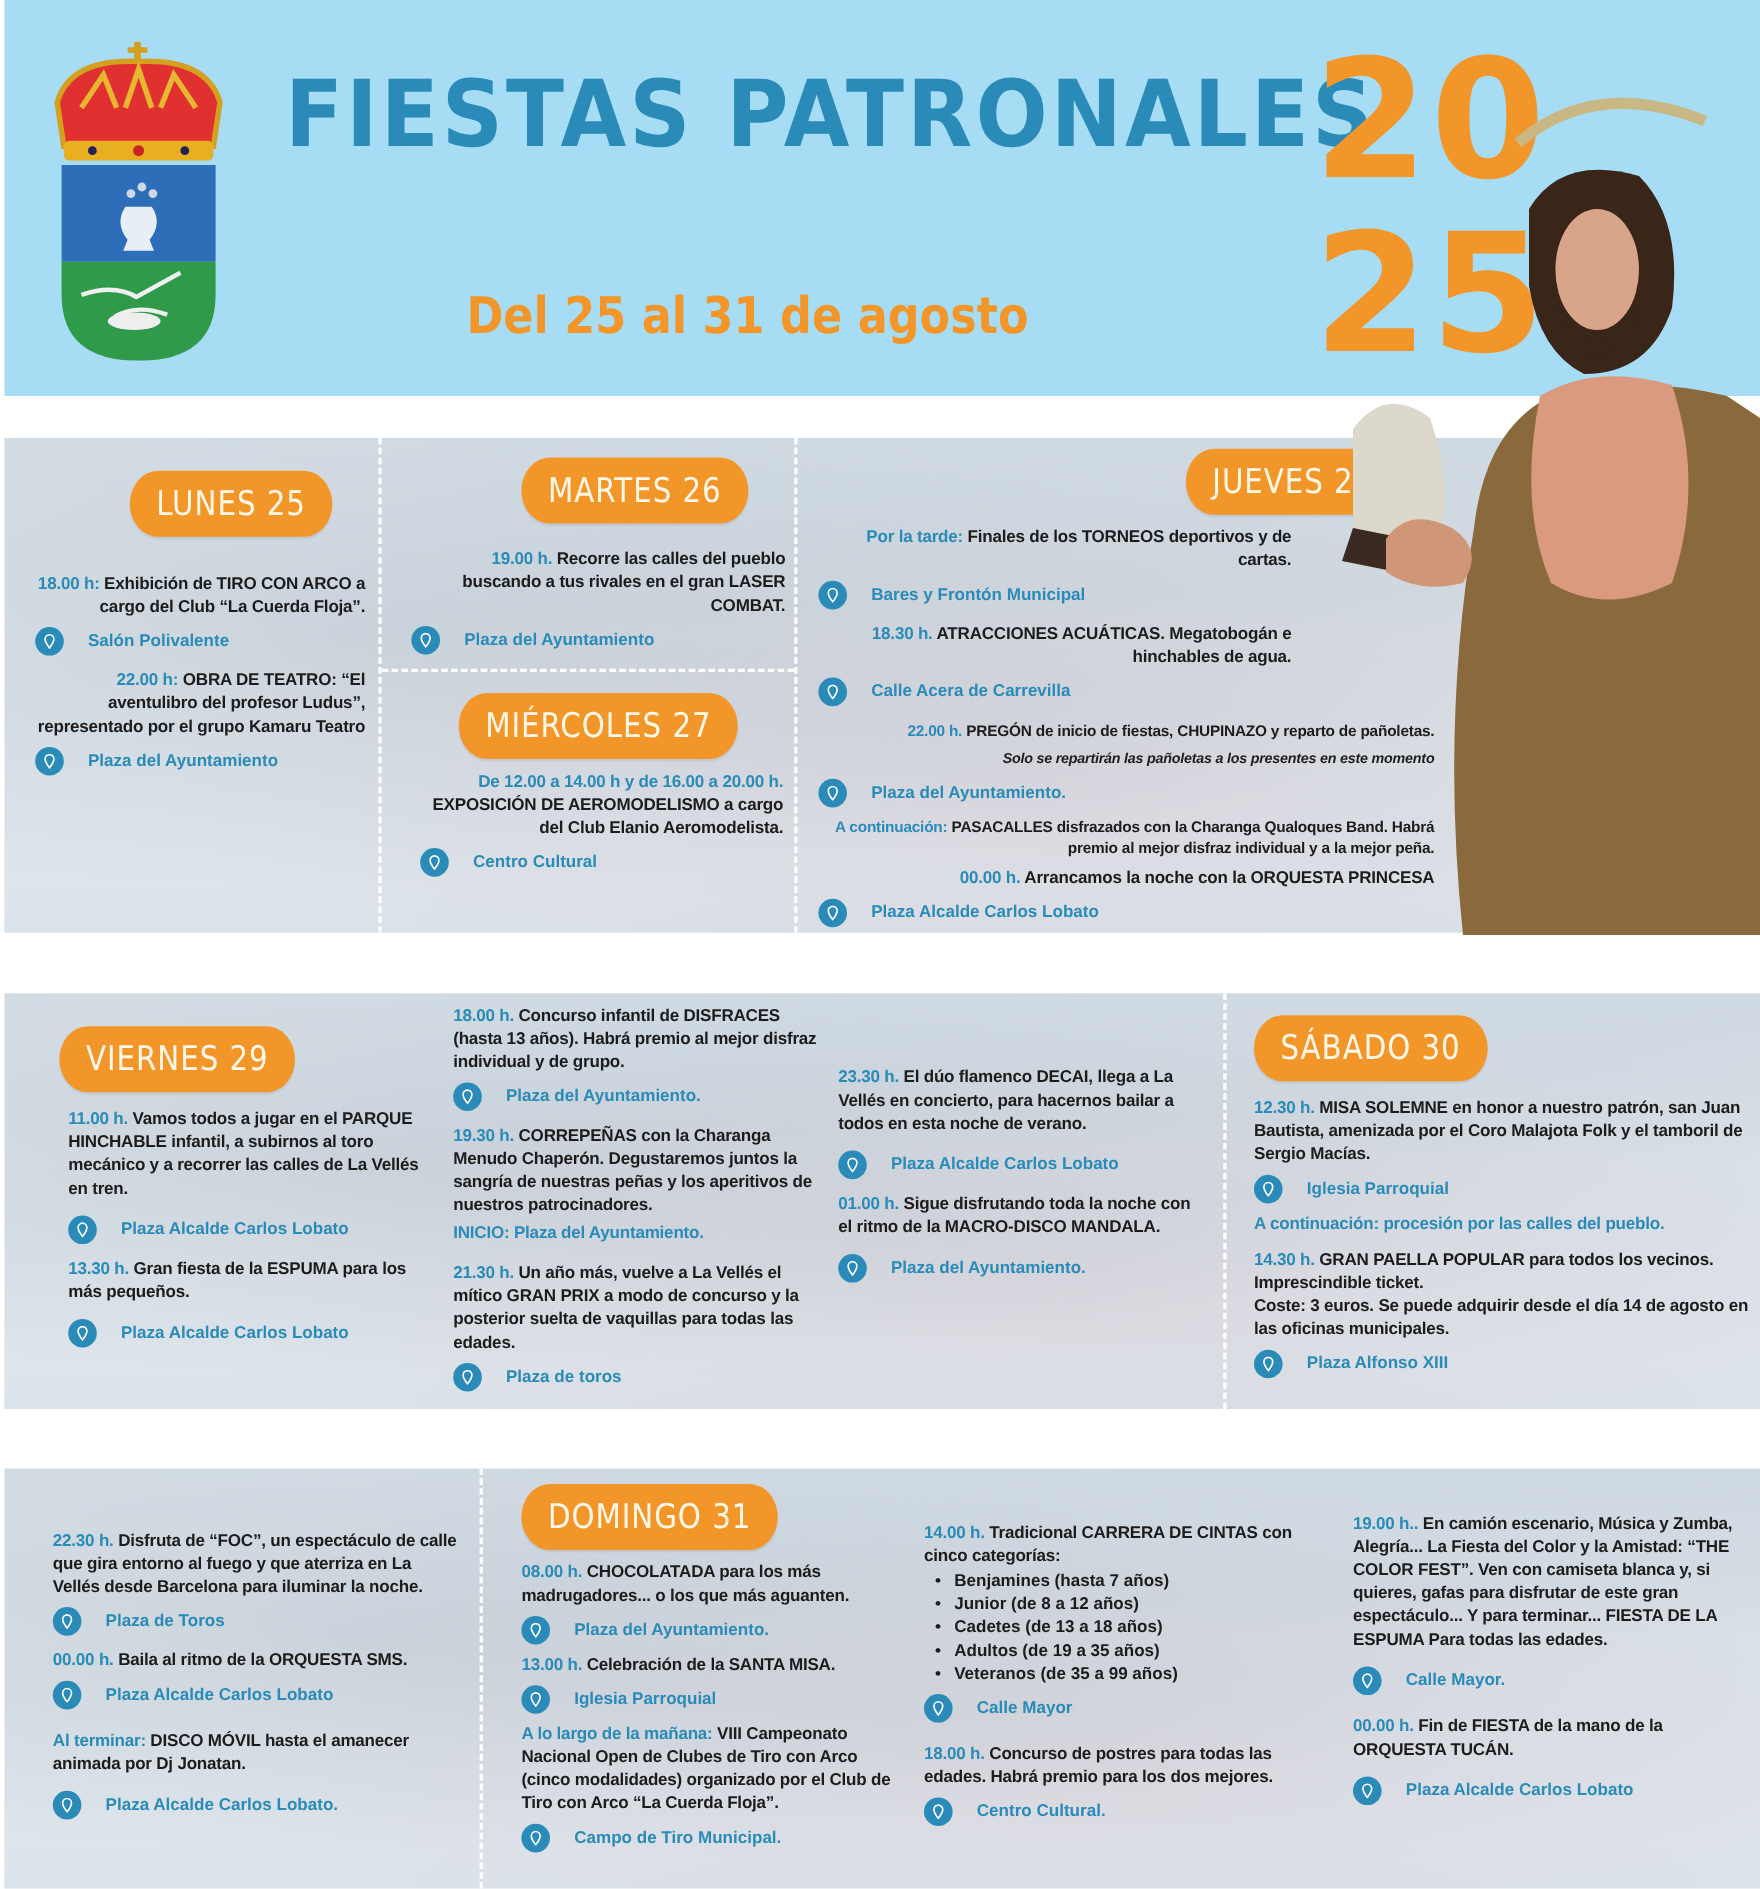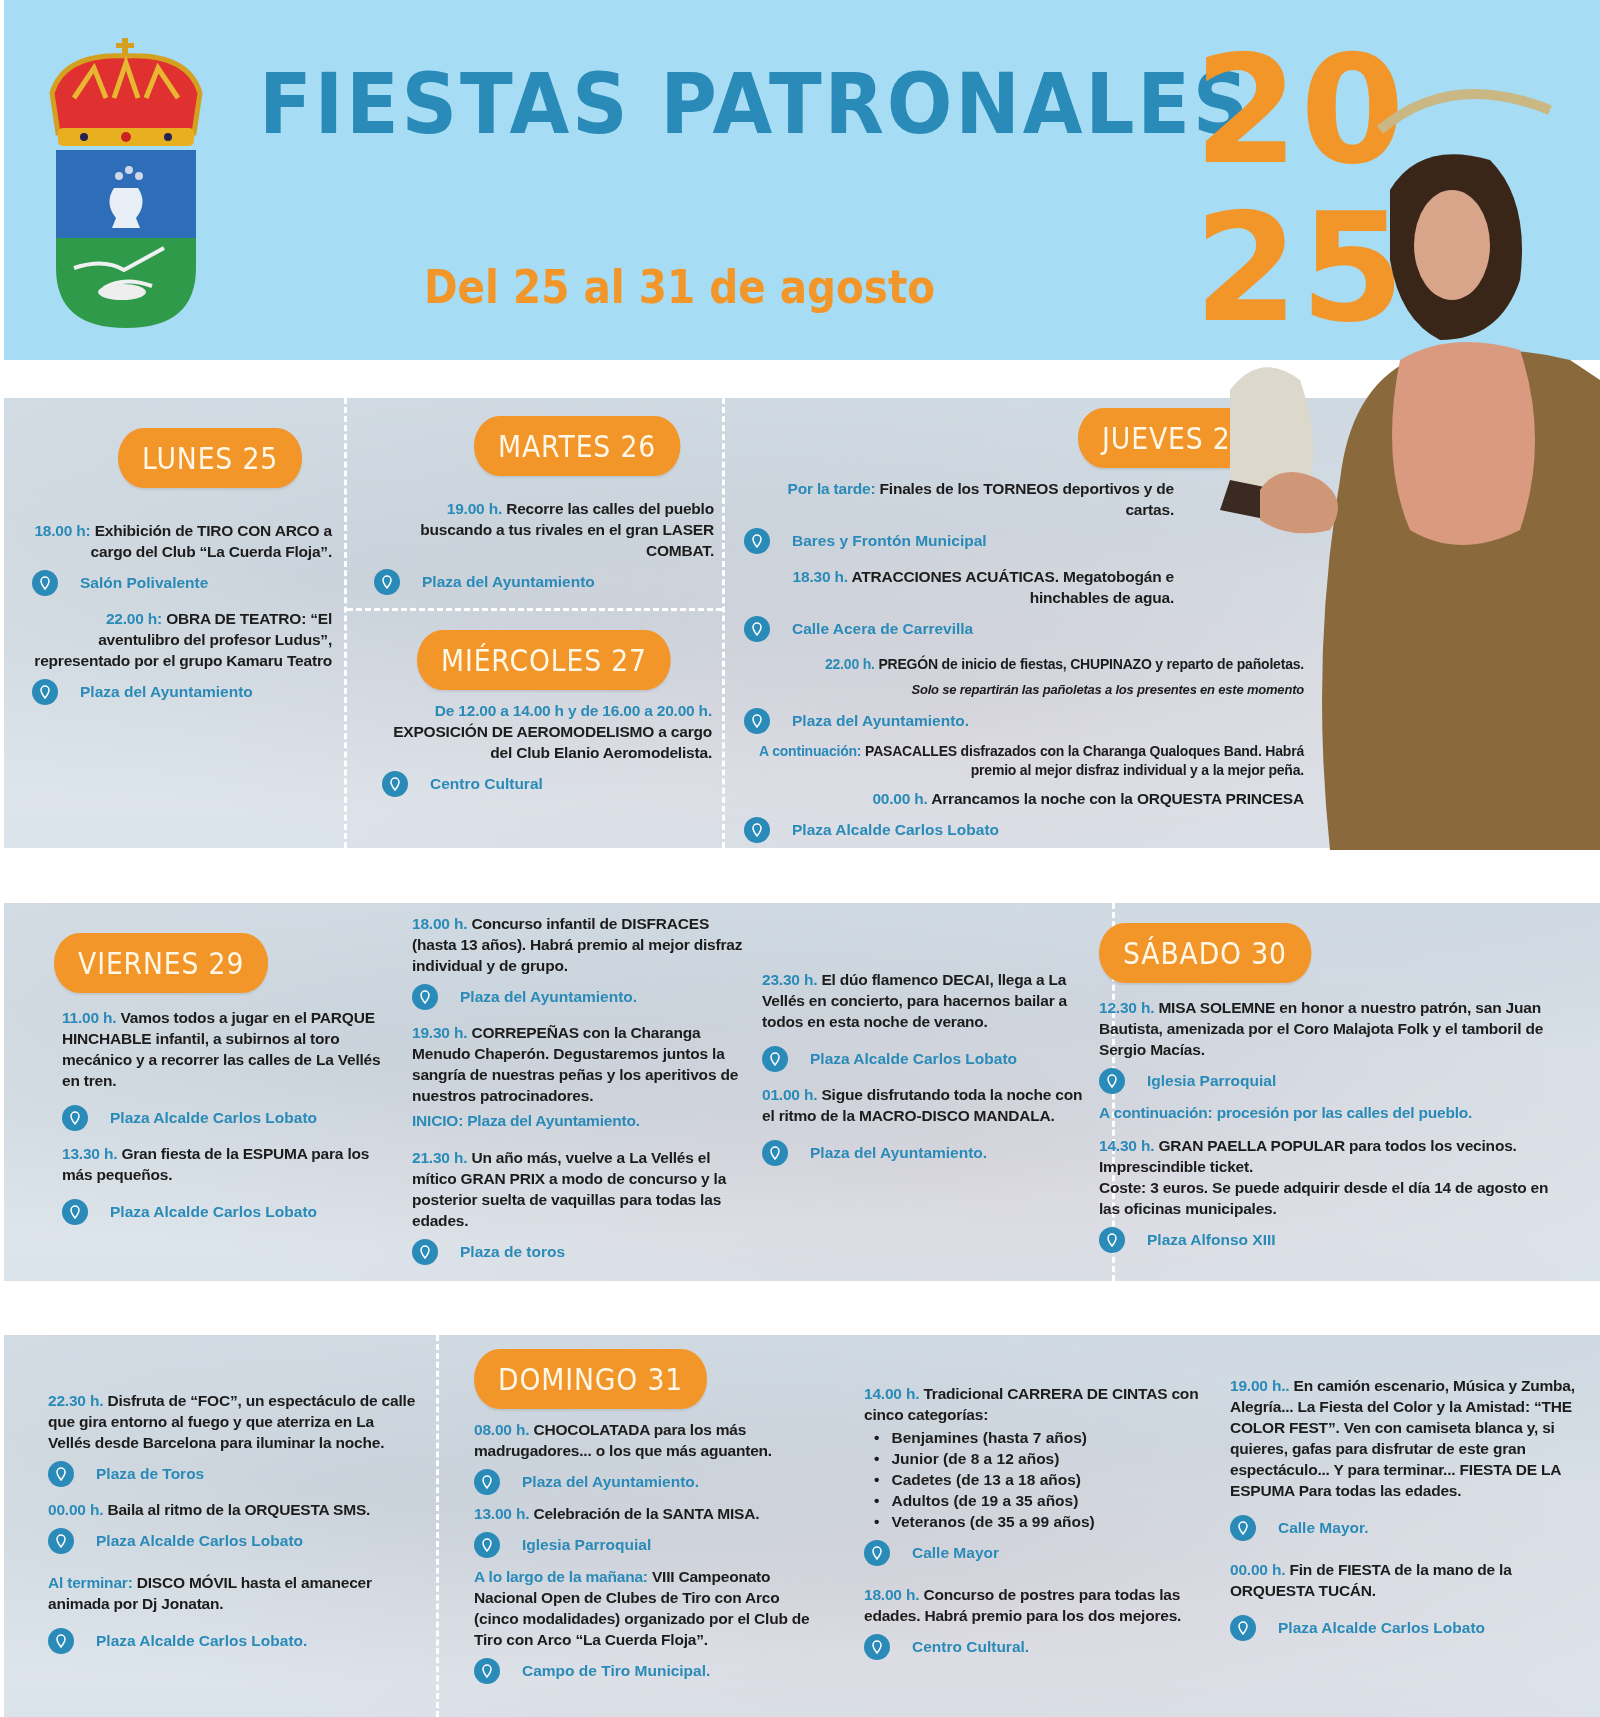--- a/index.html
+++ b/index.html
@@ -254,21 +254,21 @@
     <div class="loc" style="margin-top:14px">
         <span class="pin">
           <svg viewBox="0 0 14 14">
             <path d="M7 1a4 4 0 0 0-4 4c0 3 4 8 4 8s4-5 4-8a4 4 0 0 0-4-4z" fill="none" stroke="#fff" stroke-width="1.5"></path>
           </svg>
         </span>
         <span>Plaza del Ayuntamiento.</span>
       </div>
   </div>
 
-  <div class="col" style="left:1095px;top:20px;width:450px;">
+  <div class="col" style="left:1136px;top:20px;width:450px;">
     <div class="pill">SÁBADO 30</div>
     <div class="ev" style="margin-top:14px"><span class="t">12.30 h.</span> <span>MISA SOLEMNE en honor a nuestro patrón, san Juan Bautista, amenizada por el Coro Malajota Folk y el tamboril de Sergio Macías.</span></div>
     <div class="loc">
         <span class="pin">
           <svg viewBox="0 0 14 14">
             <path d="M7 1a4 4 0 0 0-4 4c0 3 4 8 4 8s4-5 4-8a4 4 0 0 0-4-4z" fill="none" stroke="#fff" stroke-width="1.5"></path>
           </svg>
         </span>
         <span>Iglesia Parroquial</span>
       </div>
@@ -342,21 +342,21 @@
     <div class="loc">
         <span class="pin">
           <svg viewBox="0 0 14 14">
             <path d="M7 1a4 4 0 0 0-4 4c0 3 4 8 4 8s4-5 4-8a4 4 0 0 0-4-4z" fill="none" stroke="#fff" stroke-width="1.5"></path>
           </svg>
         </span>
         <span>Campo de Tiro Municipal.</span>
       </div>
   </div>
 
-  <div class="col" style="left:836px;top:48px;width:370px;margin-left:24px;">
+  <div class="col" style="left:836px;top:48px;width:370px;">
     <div class="ev" style="margin-top:0"><span class="t">14.00 h.</span> <span>Tradicional CARRERA DE CINTAS con cinco categorías:</span></div>
     <ul class="cats">
       <li>Benjamines (hasta 7 años)</li>
       <li>Junior (de 8 a 12 años)</li>
       <li>Cadetes (de 13 a 18 años)</li>
       <li>Adultos (de 19 a 35 años)</li>
       <li>Veteranos (de 35 a 99 años)</li>
     </ul>
     <div class="loc">
         <span class="pin">

